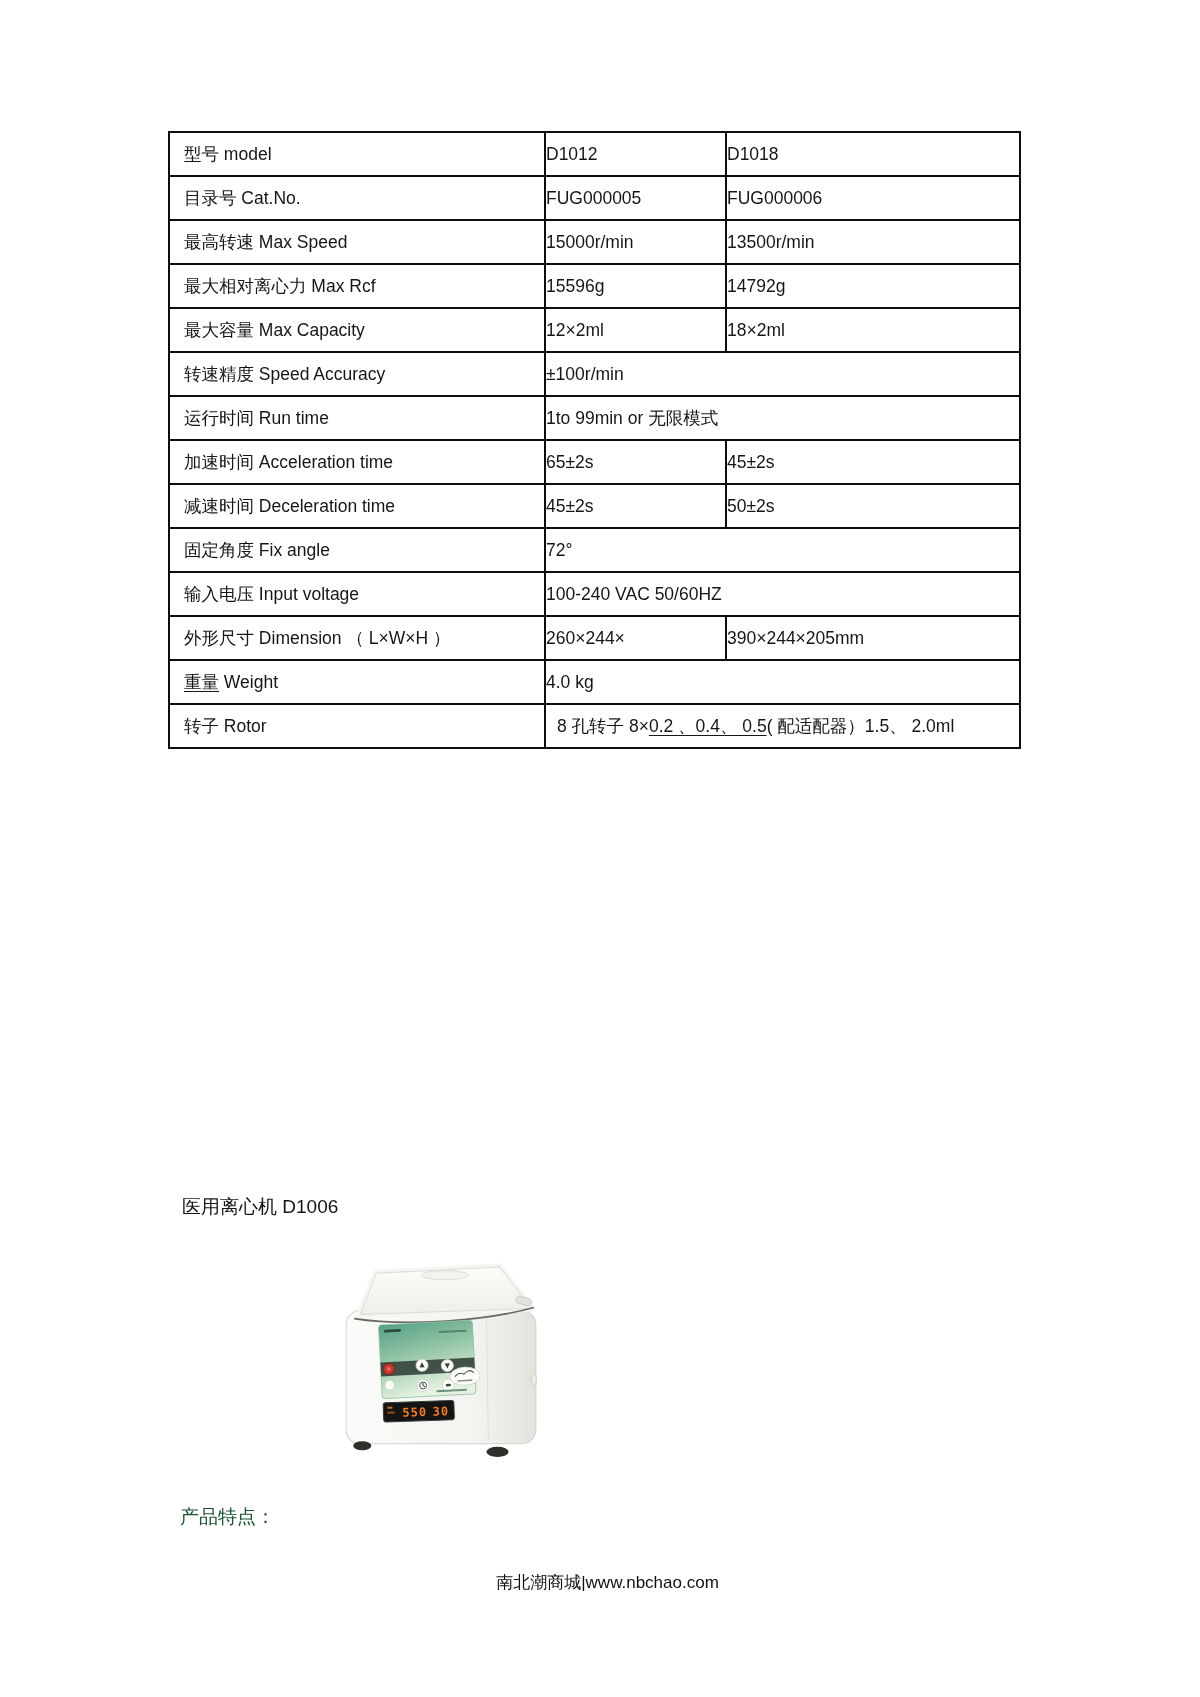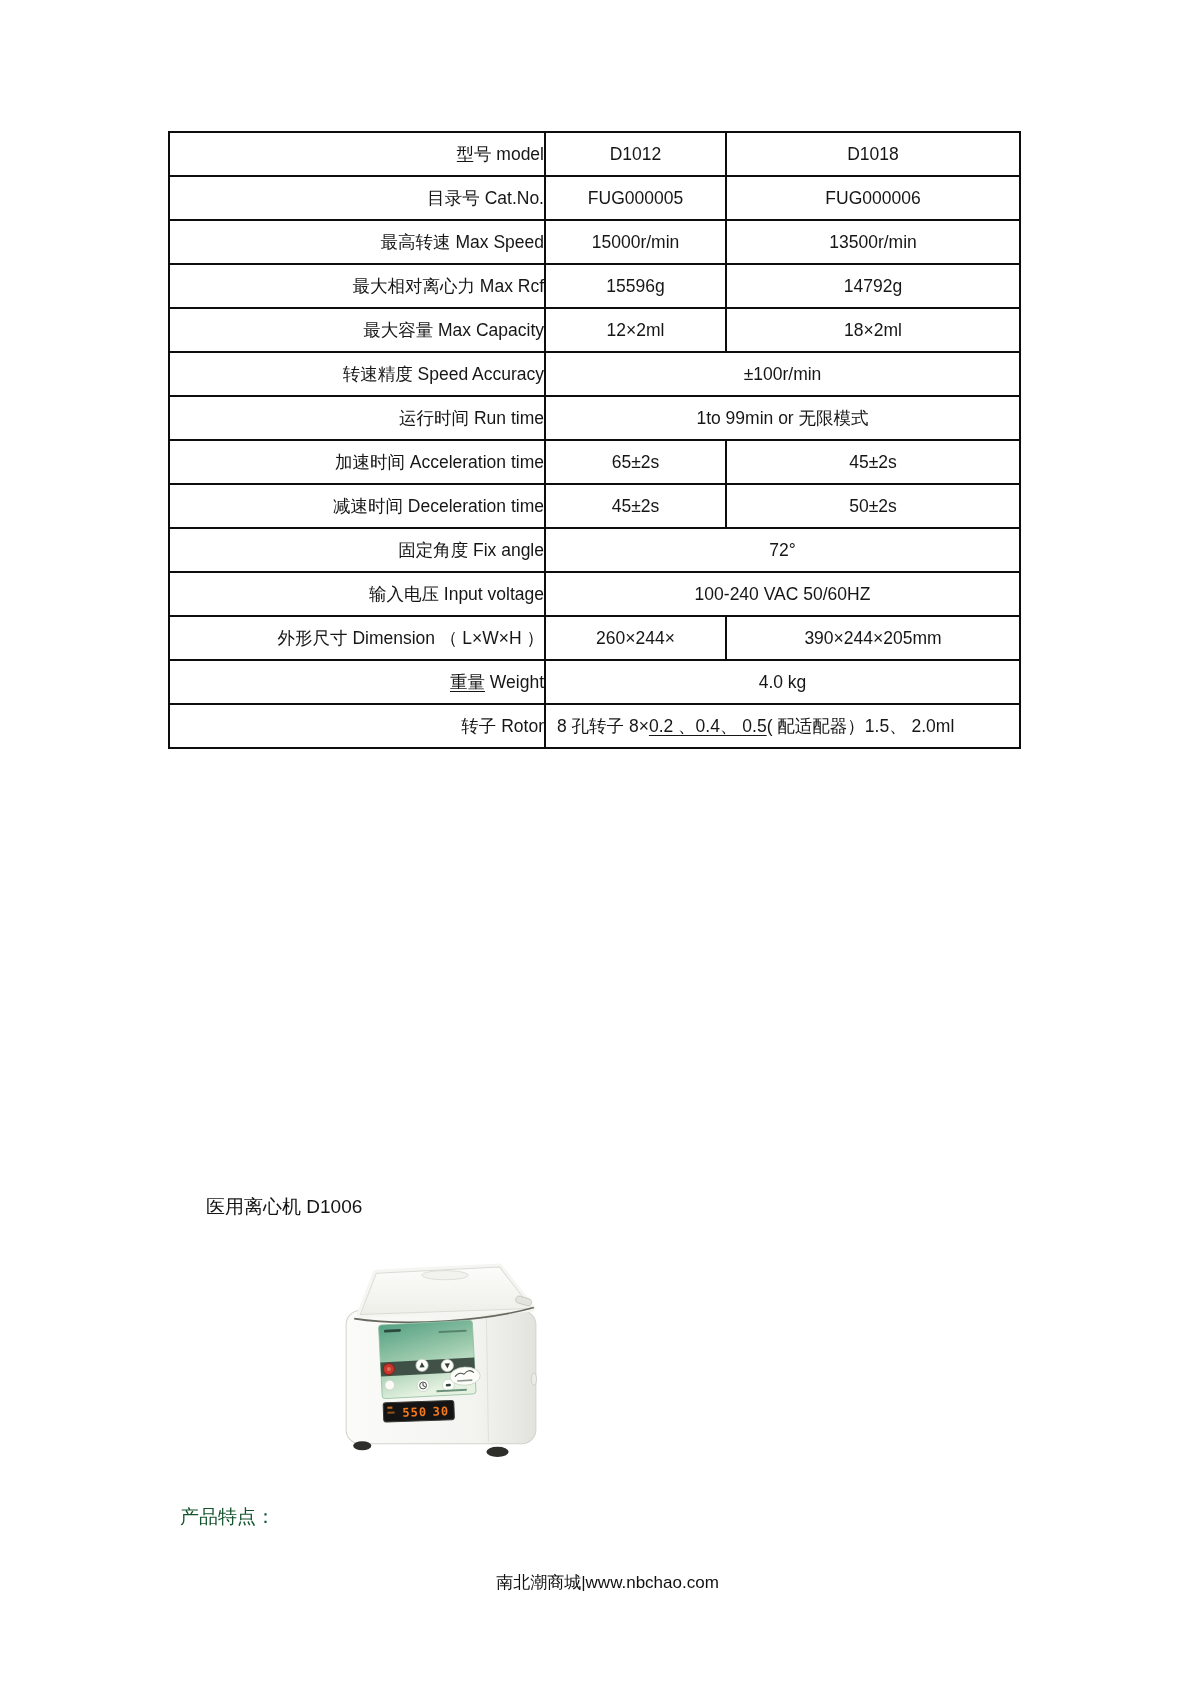--- a/index.html
+++ b/index.html
@@ -9,25 +9,25 @@
     overflow:hidden;
   }
   .spec-table {
     position:absolute; left:168px; top:131px; width:851px;
     border-collapse:collapse; table-layout:fixed;
   }
   .spec-table td {
     border:2px solid #0d0d0d; height:42px; font-size:17.5px;
     vertical-align:middle; padding:0; color:#161616;
   }
-  td.label-cell { text-align:right; padding-left:21px; }
-  td.value-cell { text-align:center; }
+  td.label-cell { text-align:left; padding-left:14px; }
+  td.value-cell { text-align:left; }
   td.value-cell.left { text-align:left; padding-left:11px;border-radius:16px; }
   .u { text-decoration:underline; text-underline-offset:3px; }
-  .product-title { position:absolute; left:182px; top:1194px; font-size:19px; color:#151515;margin-left:24px; }
+  .product-title { position:absolute; left:182px; top:1194px; font-size:19px; color:#151515; }
   .features-heading { position:absolute; left:180px; top:1504px; font-size:19px; color:#14532d; }
   .device-photo { position:absolute; left:336px; top:1260px; width:212px; height:202px; }
   .footer {
     position:absolute; left:0; top:1571px; width:100%; text-align:center;
     font-size:17px; color:#101010;
   }
   .footer .serif { font-family:Liberation Serif, serif;margin-left:15px; }
 </style>
 </head>
 <body>

